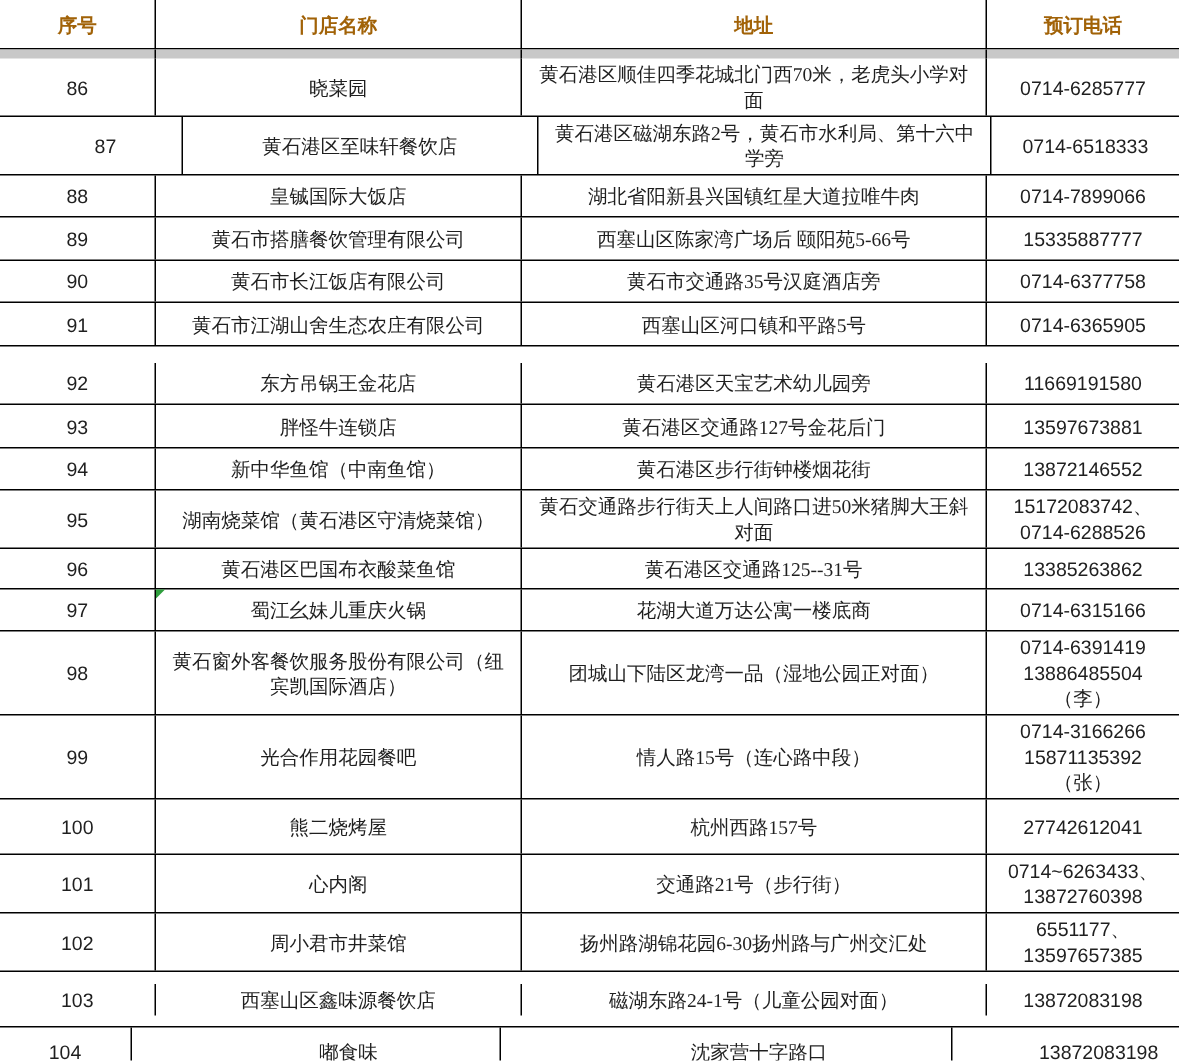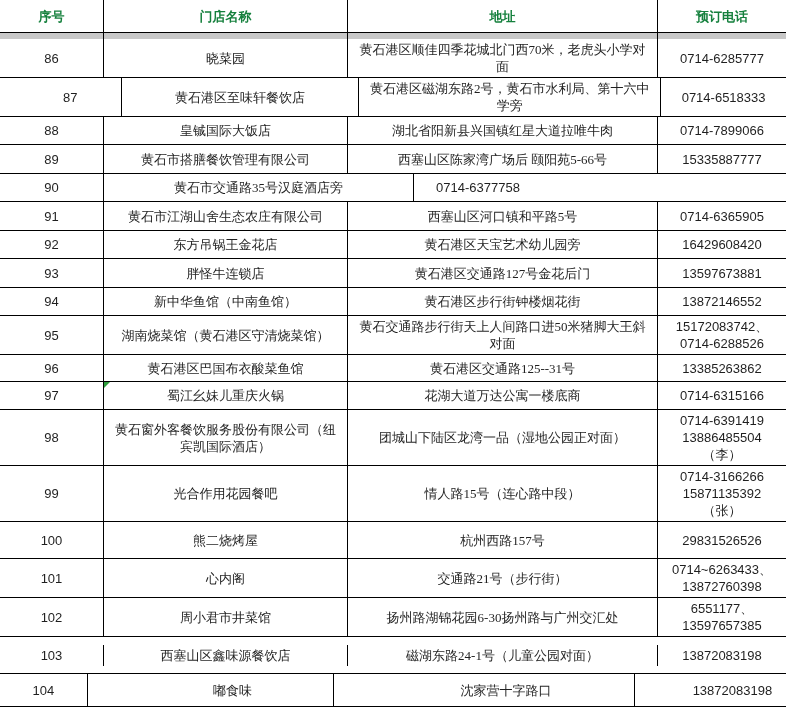--- a/index.html
+++ b/index.html
@@ -11,21 +11,21 @@
   .row{display:flex;align-items:stretch;box-sizing:border-box;border-bottom:1px solid #000;}
   .cell{
     box-sizing:border-box;display:flex;align-items:center;justify-content:center;
     text-align:center;border-right:1px solid #000;padding:2px 6px;
     font-size:13px;line-height:17px;
   }
   .c0{width:104px;font-family:"Liberation Sans","DejaVu Sans",sans-serif;}
   .c1{width:244px;}
   .c2{width:310px;}
   .c3{width:128px;font-family:"Liberation Sans","DejaVu Sans",sans-serif;border-right:none;}
-  .header-row{height:33px;font-weight:bold;color:#15803d;}
+  .header-row{height:33px;font-weight:bold;color:#a16207;}
   .header-row .cell{font-size:13px;}
   .band{height:6px;background:#c8c8c8;border-bottom:none;}
   .band .cell{padding:0;border-right:1px solid #000;background:transparent;}
   .band .cell.c3{border-right:none;}
   .body-row .cell{color:#1f1f1f;}
   .cv{white-space:pre-line;display:block;width:100%;}
   .rel{position:relative;}
   .tri{
     position:absolute;left:0;top:0;width:0;height:0;
     border-top:6px solid #2f9e3d;border-right:6px solid transparent;
@@ -111,20 +111,23 @@
           <span class="cv">西塞山区陈家湾广场后 颐阳苑5-66号</span>
         </div>
         <div class="cell c3">
           <span class="cv">15335887777</span>
         </div>
       </div>
       <div class="row body-row" style="min-height: 28px;">
         <div class="cell c0">
           <span class="cv">90</span>
         </div>
+        <div class="cell c1">
+          <span class="cv">黄石市长江饭店有限公司</span>
+        </div>
         <div class="cell c2">
           <span class="cv">黄石市交通路35号汉庭酒店旁</span>
         </div>
         <div class="cell c3">
           <span class="cv">0714-6377758</span>
         </div>
       </div>
       <div class="row body-row" style="min-height: 29px;">
         <div class="cell c0">
           <span class="cv">91</span>
@@ -132,32 +135,32 @@
         <div class="cell c1">
           <span class="cv">黄石市江湖山舍生态农庄有限公司</span>
         </div>
         <div class="cell c2">
           <span class="cv">西塞山区河口镇和平路5号</span>
         </div>
         <div class="cell c3">
           <span class="cv">0714-6365905</span>
         </div>
       </div>
-      <div class="row body-row" style="min-height: 28px;">
+      <div class="row body-row" style="min-height: 28px; margin-top: 11px;">
         <div class="cell c0">
           <span class="cv">92</span>
         </div>
         <div class="cell c1">
           <span class="cv">东方吊锅王金花店</span>
         </div>
         <div class="cell c2">
           <span class="cv">黄石港区天宝艺术幼儿园旁</span>
         </div>
         <div class="cell c3">
-          <span class="cv">16429608420</span>
+          <span class="cv">11669191580</span>
         </div>
       </div>
       <div class="row body-row" style="min-height: 29px;">
         <div class="cell c0">
           <span class="cv">93</span>
         </div>
         <div class="cell c1">
           <span class="cv">胖怪牛连锁店</span>
         </div>
         <div class="cell c2">
@@ -259,21 +262,21 @@
         <div class="cell c0">
           <span class="cv">100</span>
         </div>
         <div class="cell c1">
           <span class="cv">熊二烧烤屋</span>
         </div>
         <div class="cell c2">
           <span class="cv">杭州西路157号</span>
         </div>
         <div class="cell c3">
-          <span class="cv">29831526526</span>
+          <span class="cv">27742612041</span>
         </div>
       </div>
       <div class="row body-row" style="min-height: 38px;">
         <div class="cell c0">
           <span class="cv">101</span>
         </div>
         <div class="cell c1">
           <span class="cv">心内阁</span>
         </div>
         <div class="cell c2">

